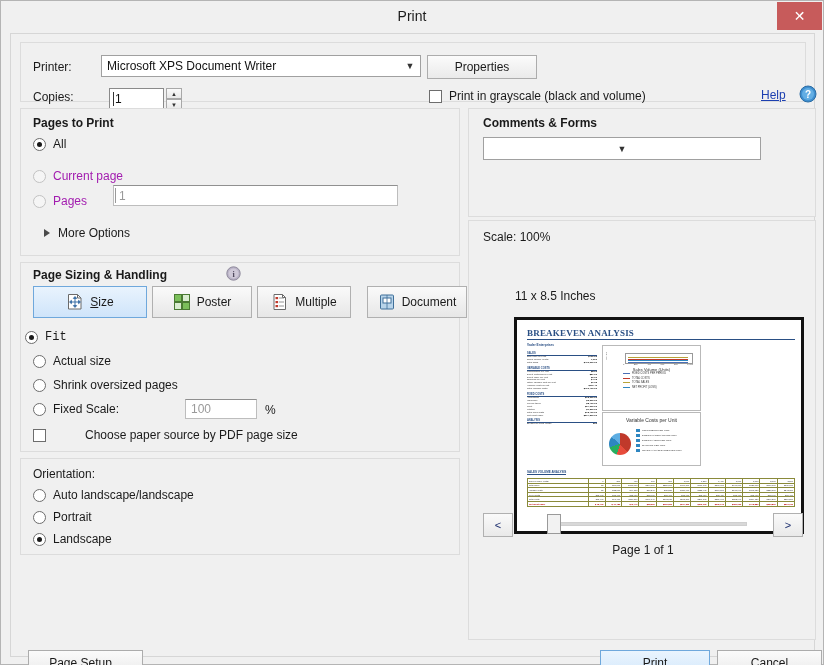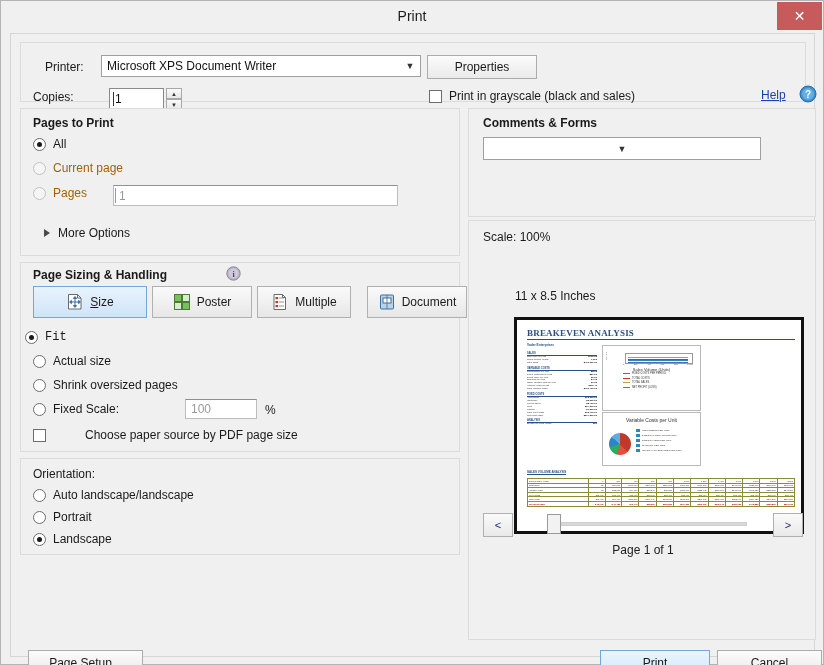--- a/index.html
+++ b/index.html
@@ -17,21 +17,21 @@
   .title-text{position:absolute;left:0;top:7px;width:822px;text-align:center;font-size:14px;color:#1c1c1c;}
   .close-btn{position:absolute;right:1px;top:1px;width:45px;height:28px;background:#c75b5b;color:#fff;
     display:flex;align-items:center;justify-content:center;font-size:14px;cursor:pointer;}
 
   
   .content{position:absolute;left:9px;top:32px;width:805px;height:624px;border:1px solid #d6d6d6;background:#f0f0f0;box-sizing:border-box;}
 
   
   .printerbar{position:absolute;left:9px;top:8px;width:786px;height:60px;border:1px solid #dcdcdc;background:#f0f0f0;box-sizing:border-box;}
   .lbl{font-size:12px;color:#1a1a1a;}
-  .printer-label{position:absolute;left:24px;top:17px;}
+  .printer-label{position:absolute;left:12px;top:17px;}
   .copies-label{position:absolute;left:12px;top:47px;}
 
   .combo{position:absolute;background:#fff;border:1px solid #a0a0a0;box-sizing:border-box;display:flex;align-items:center;cursor:pointer;}
   .combo .val{flex:1;padding-left:5px;font-size:12px;color:#111;overflow:hidden;white-space:nowrap;}
   .combo .arrow{width:20px;height:100%;display:flex;align-items:center;justify-content:center;color:#333;font-size:9px;}
   #printer-combo{left:80px;top:12px;width:320px;height:22px;}
 
   .btn{position:absolute;background:linear-gradient(#fbfbfb,#eaeaea);border:1px solid #acacac;box-sizing:border-box;
        display:flex;align-items:center;justify-content:center;font-size:12px;color:#1a1a1a;cursor:pointer;}
   #properties-btn{left:406px;top:12px;width:110px;height:24px;}
@@ -48,21 +48,21 @@
       display:flex;align-items:center;justify-content:center;font-size:6px;color:#333;cursor:pointer;}
 
   .gray-chk-row{position:absolute;left:408px;top:46px;display:flex;align-items:center;cursor:pointer;}
 
   
   .chk{width:13px;height:13px;border:1px solid #6d6d6d;background:#fff;box-sizing:border-box;flex:none;}
   .rad{width:13px;height:13px;border-radius:50%;border:1px solid #6d6d6d;background:#fff;box-sizing:border-box;flex:none;position:relative;}
   .rad.on::after{content:"";position:absolute;left:3px;top:3px;width:5px;height:5px;border-radius:50%;background:#1a1a1a;}
   .rad.dis{border-color:#c2c2c2;background:#f5f5f5;}
   .opt{display:flex;align-items:center;gap:7px;cursor:pointer;font-size:12px;color:#1a1a1a;}
-  .opt.dis{color:#a16207;cursor:default;}
+  .opt.dis{color:#a21caf;cursor:default;margin-top:8px;}
 
   
   .panel{position:absolute;border:1px solid #dcdcdc;background:#f0f0f0;box-sizing:border-box;}
   .grp-title{font-size:12px;font-weight:bold;color:#1a1a1a;}
 
   #pages-panel{left:9px;top:74px;width:440px;height:148px;}
   #sizing-panel{left:9px;top:228px;width:440px;height:190px;}
   #orient-panel{left:9px;top:424px;width:440px;height:97px;}
 
   .more-opts{position:absolute;left:23px;top:117px;display:flex;align-items:center;gap:8px;cursor:pointer;font-size:12px;}
@@ -172,21 +172,21 @@
         <div class="caret"></div>
         <div class="sv">1</div>
       </div>
       <div class="spinners">
         <div class="sp">▲</div>
         <div class="sp">▼</div>
       </div>
 
       <div class="gray-chk-row opt">
         <span class="chk"></span>
-        <span>Print in grayscale (black and sales)</span>
+        <span>Print in grayscale (black and volume)</span>
       </div>
     </div>
 
     <div class="panel" id="pages-panel">
       <div class="grp-title" style="position:absolute;left:12px;top:7px;">Pages to Print</div>
 
       <div class="opt" style="position:absolute;left:12px;top:28px;">
         <span class="rad on"></span>
         <span>All</span>
       </div>

